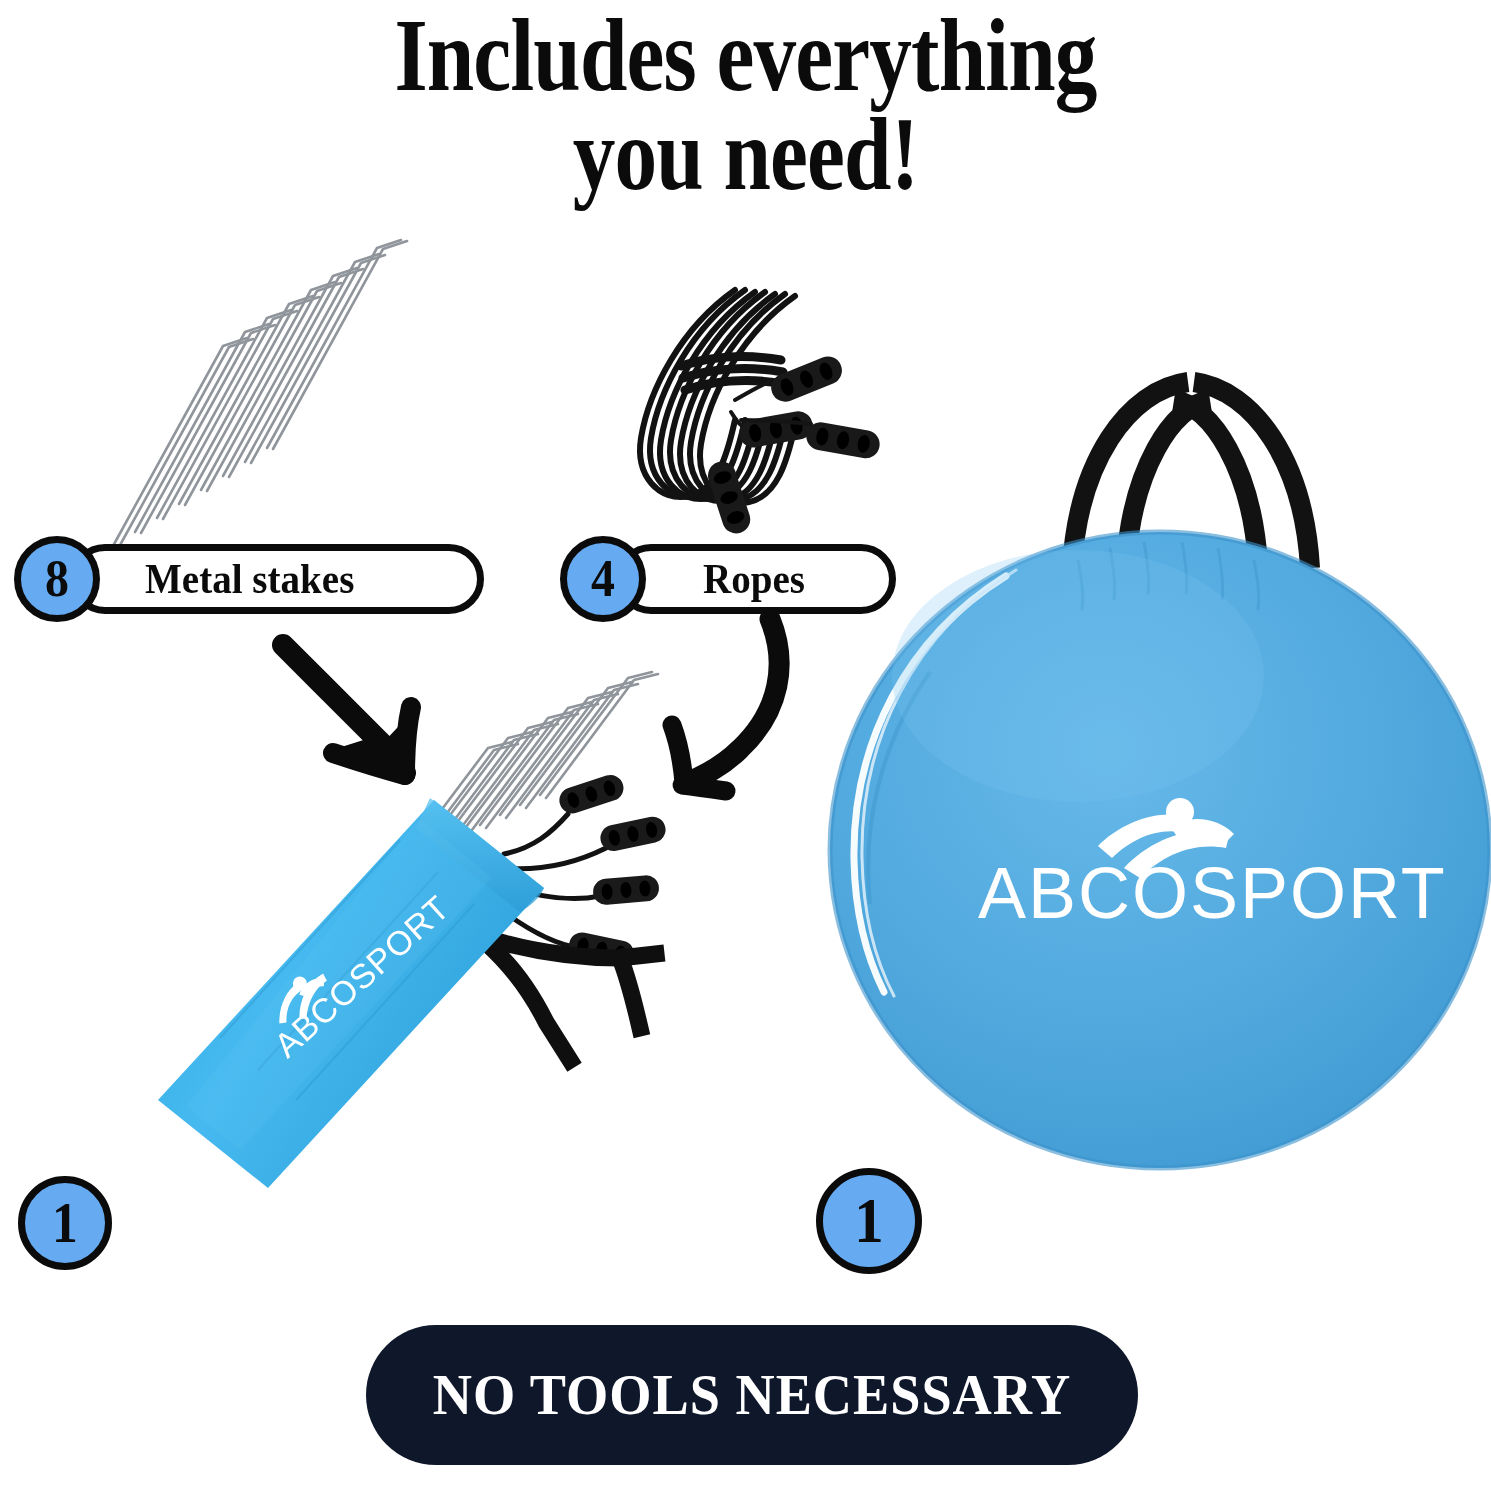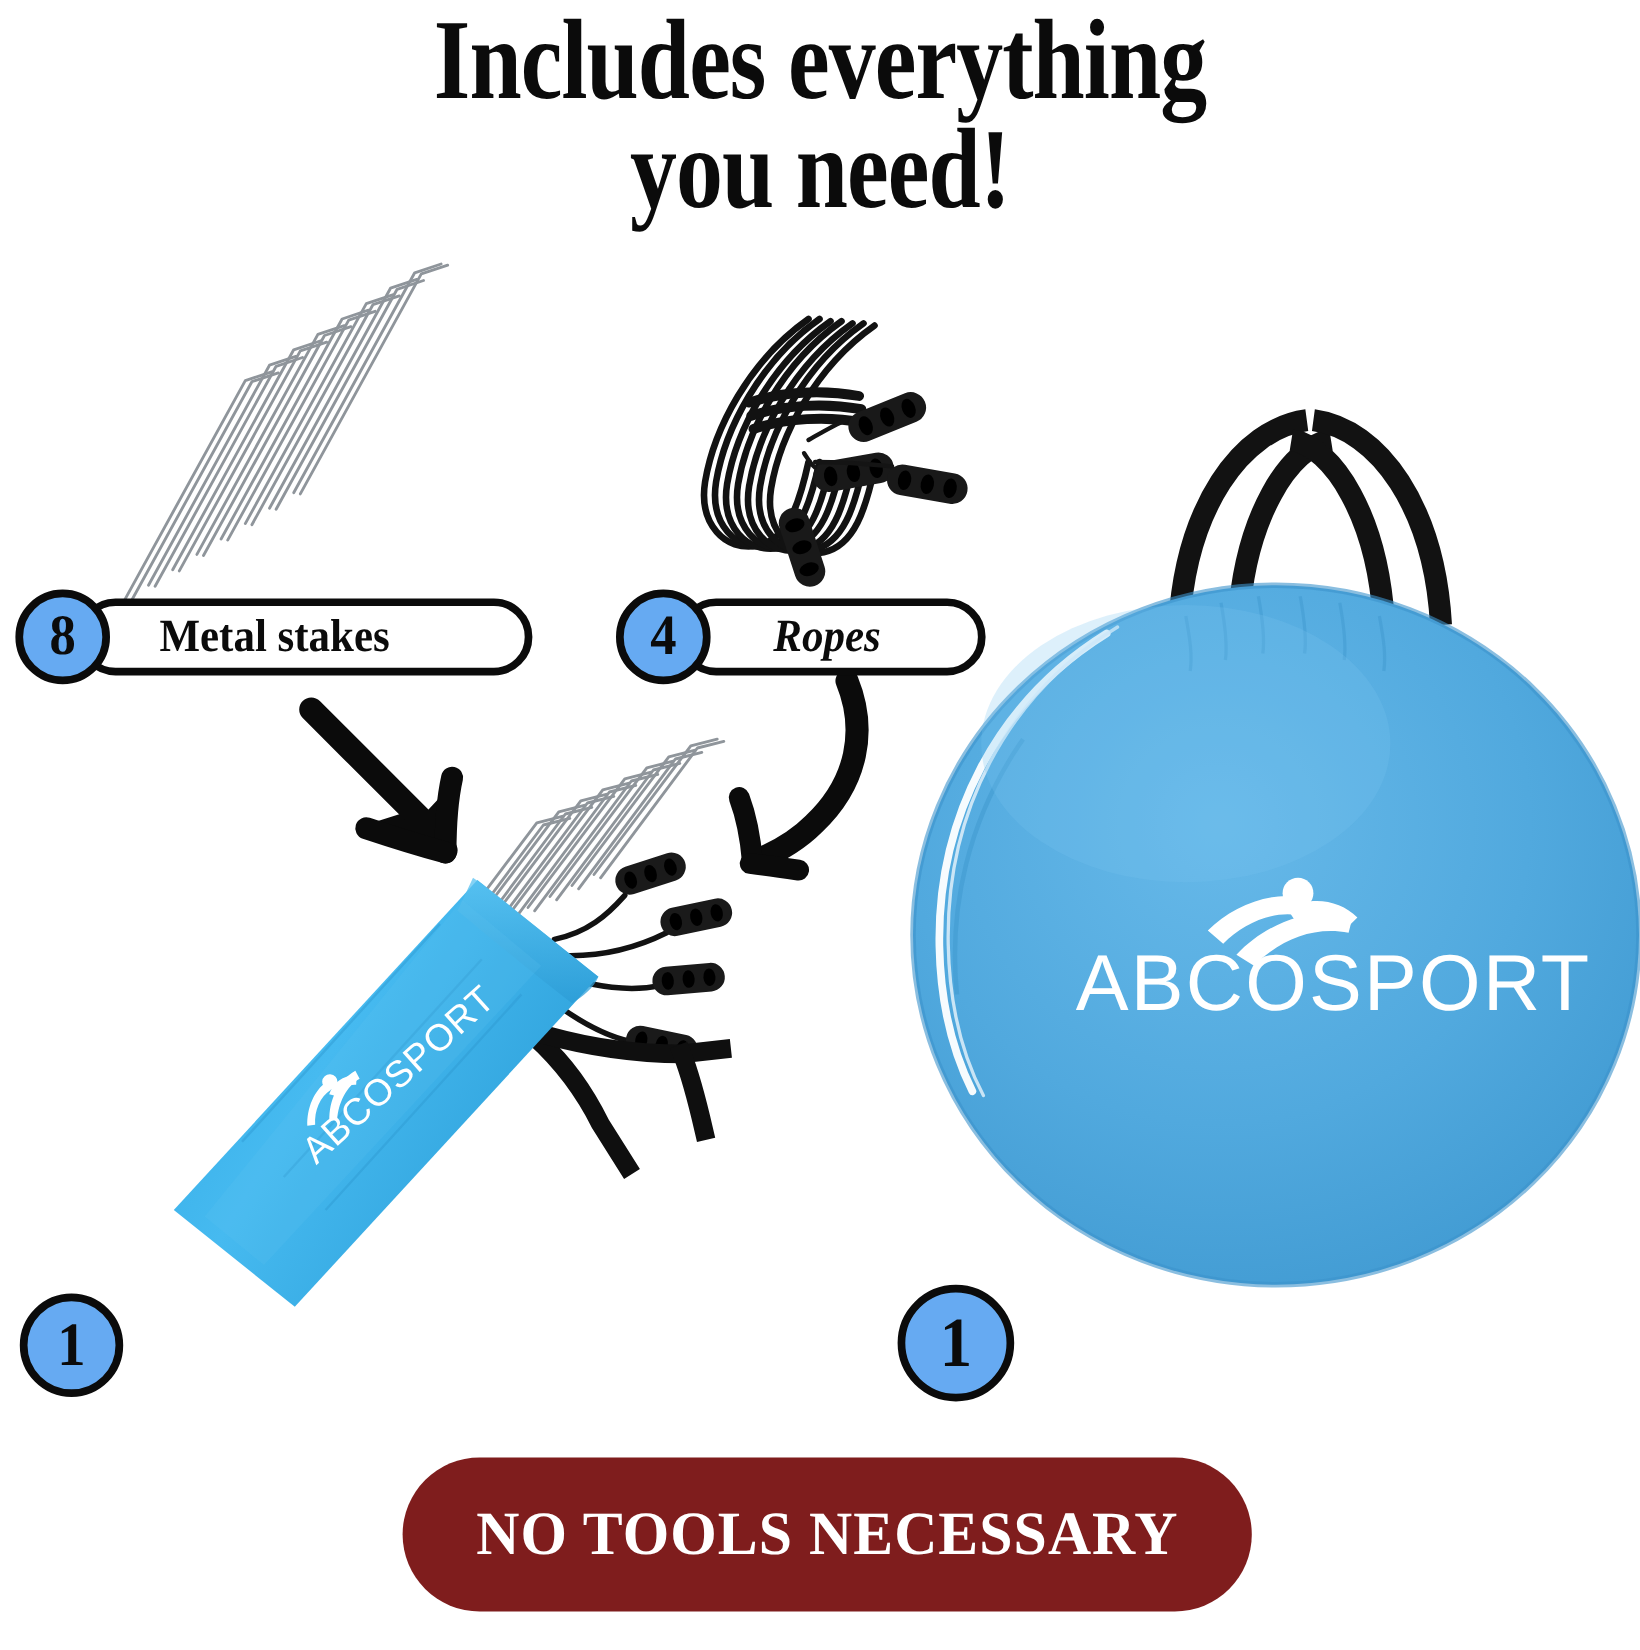--- a/index.html
+++ b/index.html
@@ -63,21 +63,21 @@
 
   
   #badge-stakes{left:14px;top:536px;width:470px;height:86px;}
   #badge-stakes .pill{left:56px;top:8px;width:414px;height:70px;}
   #badge-stakes .pill-label{margin-left:68px;font-size:42px;}
   #badge-stakes .circle{left:0;top:0;width:86px;height:86px;}
   #badge-stakes .circle span{font-size:52px;}
 
   
   #badge-ropes{left:560px;top:536px;width:336px;height:86px;}
-  #badge-ropes .pill{left:56px;top:8px;width:280px;height:70px;font-style:italic;}
+  #badge-ropes .pill{left:56px;top:8px;width:280px;height:70px;}
   #badge-ropes .pill-label{margin-left:80px;font-size:42px;}
   #badge-ropes .circle{left:0;top:0;width:86px;height:86px;}
   #badge-ropes .circle span{font-size:52px;}
 
   
   #badge-accessories{left:18px;top:1176px;width:564px;height:92px;}
   #badge-accessories .pill{left:62px;top:9px;width:502px;height:74px;}
   #badge-accessories .pill-label{margin-left:72px;font-size:44px;}
   #badge-accessories .circle{left:0;top:0;width:94px;height:94px;}
   #badge-accessories .circle span{font-size:56px;}
@@ -85,21 +85,21 @@
   
   #badge-carrying{left:816px;top:1168px;width:648px;height:104px;}
   #badge-carrying .pill{left:70px;top:10px;width:578px;height:84px;}
   #badge-carrying .pill-label{margin-left:88px;font-size:52px;}
   #badge-carrying .circle{left:0;top:0;width:106px;height:106px;}
   #badge-carrying .circle span{font-size:64px;}
 
   
   .footer-pill{
     position:absolute;left:366px;top:1325px;width:772px;height:140px;
-    background:#7f1d1d;border-radius:70px;
+    background:#0f172a;border-radius:70px;
     display:flex;align-items:center;justify-content:center;
   }
   .footer-pill span{
     font-family:"Liberation Serif", serif;
     font-weight:700;
     font-size:56px;
     color:#ffffff;
     letter-spacing:1px;
     transform:scaleX(0.97);
   }

